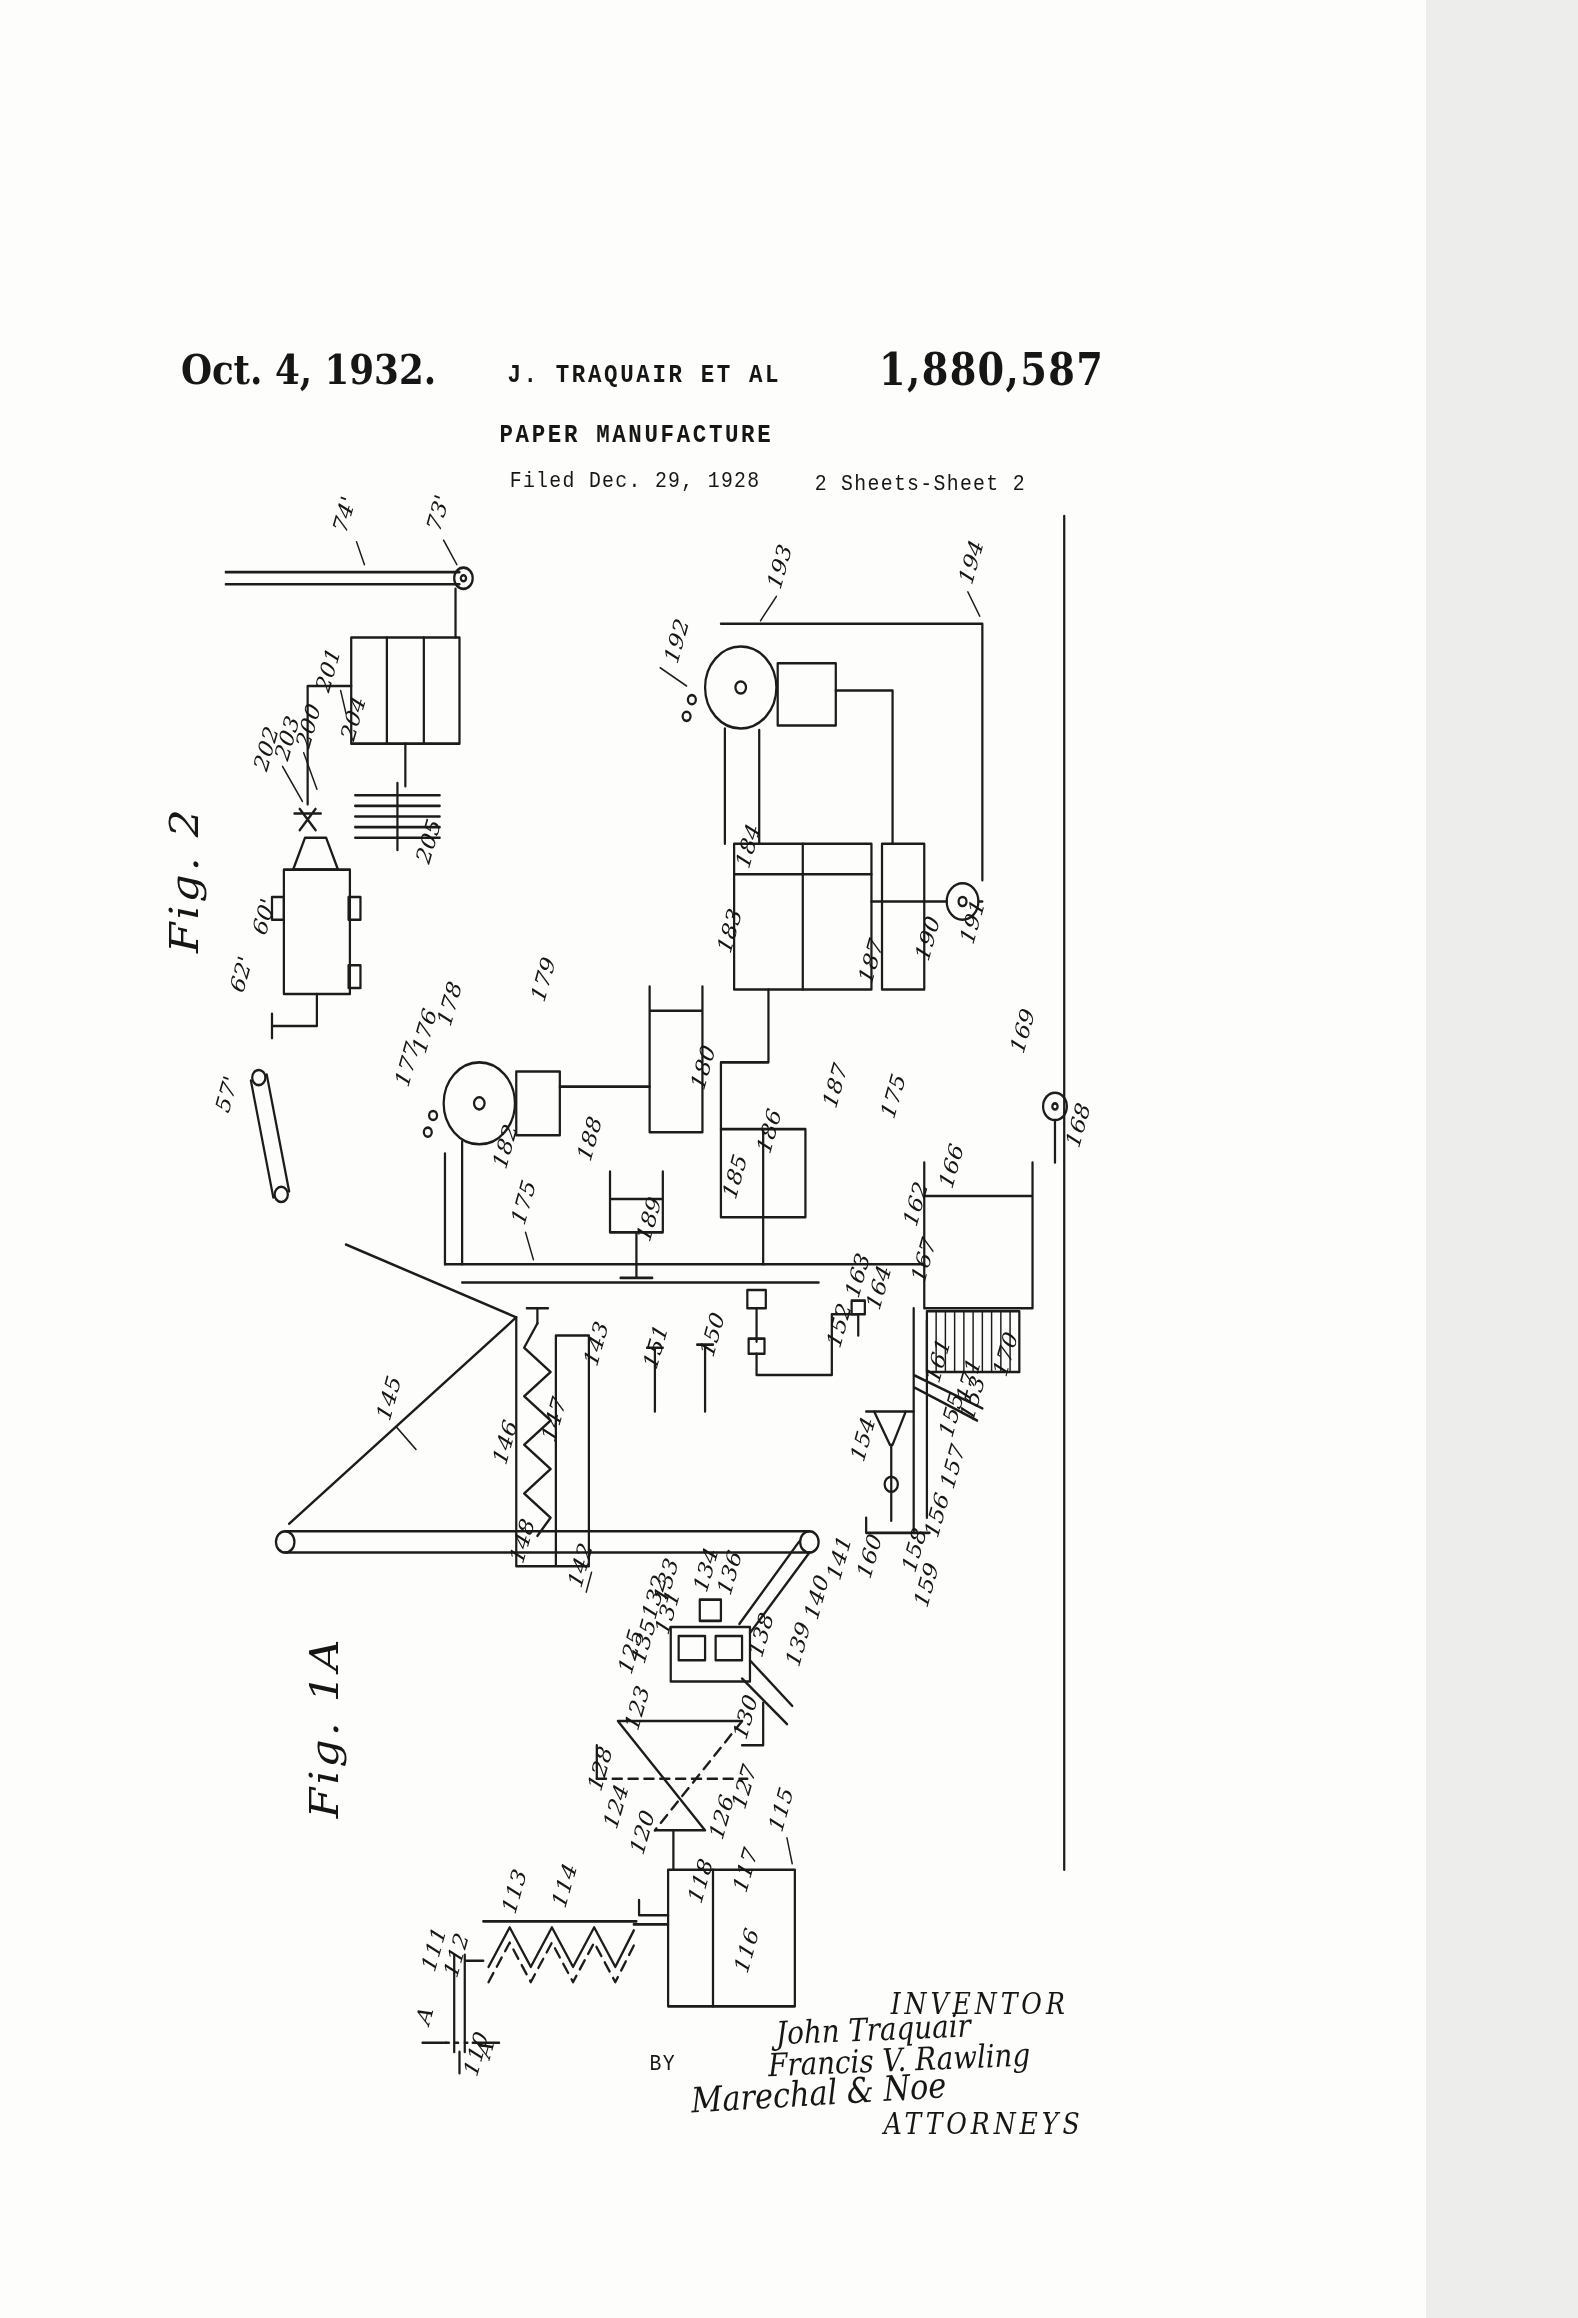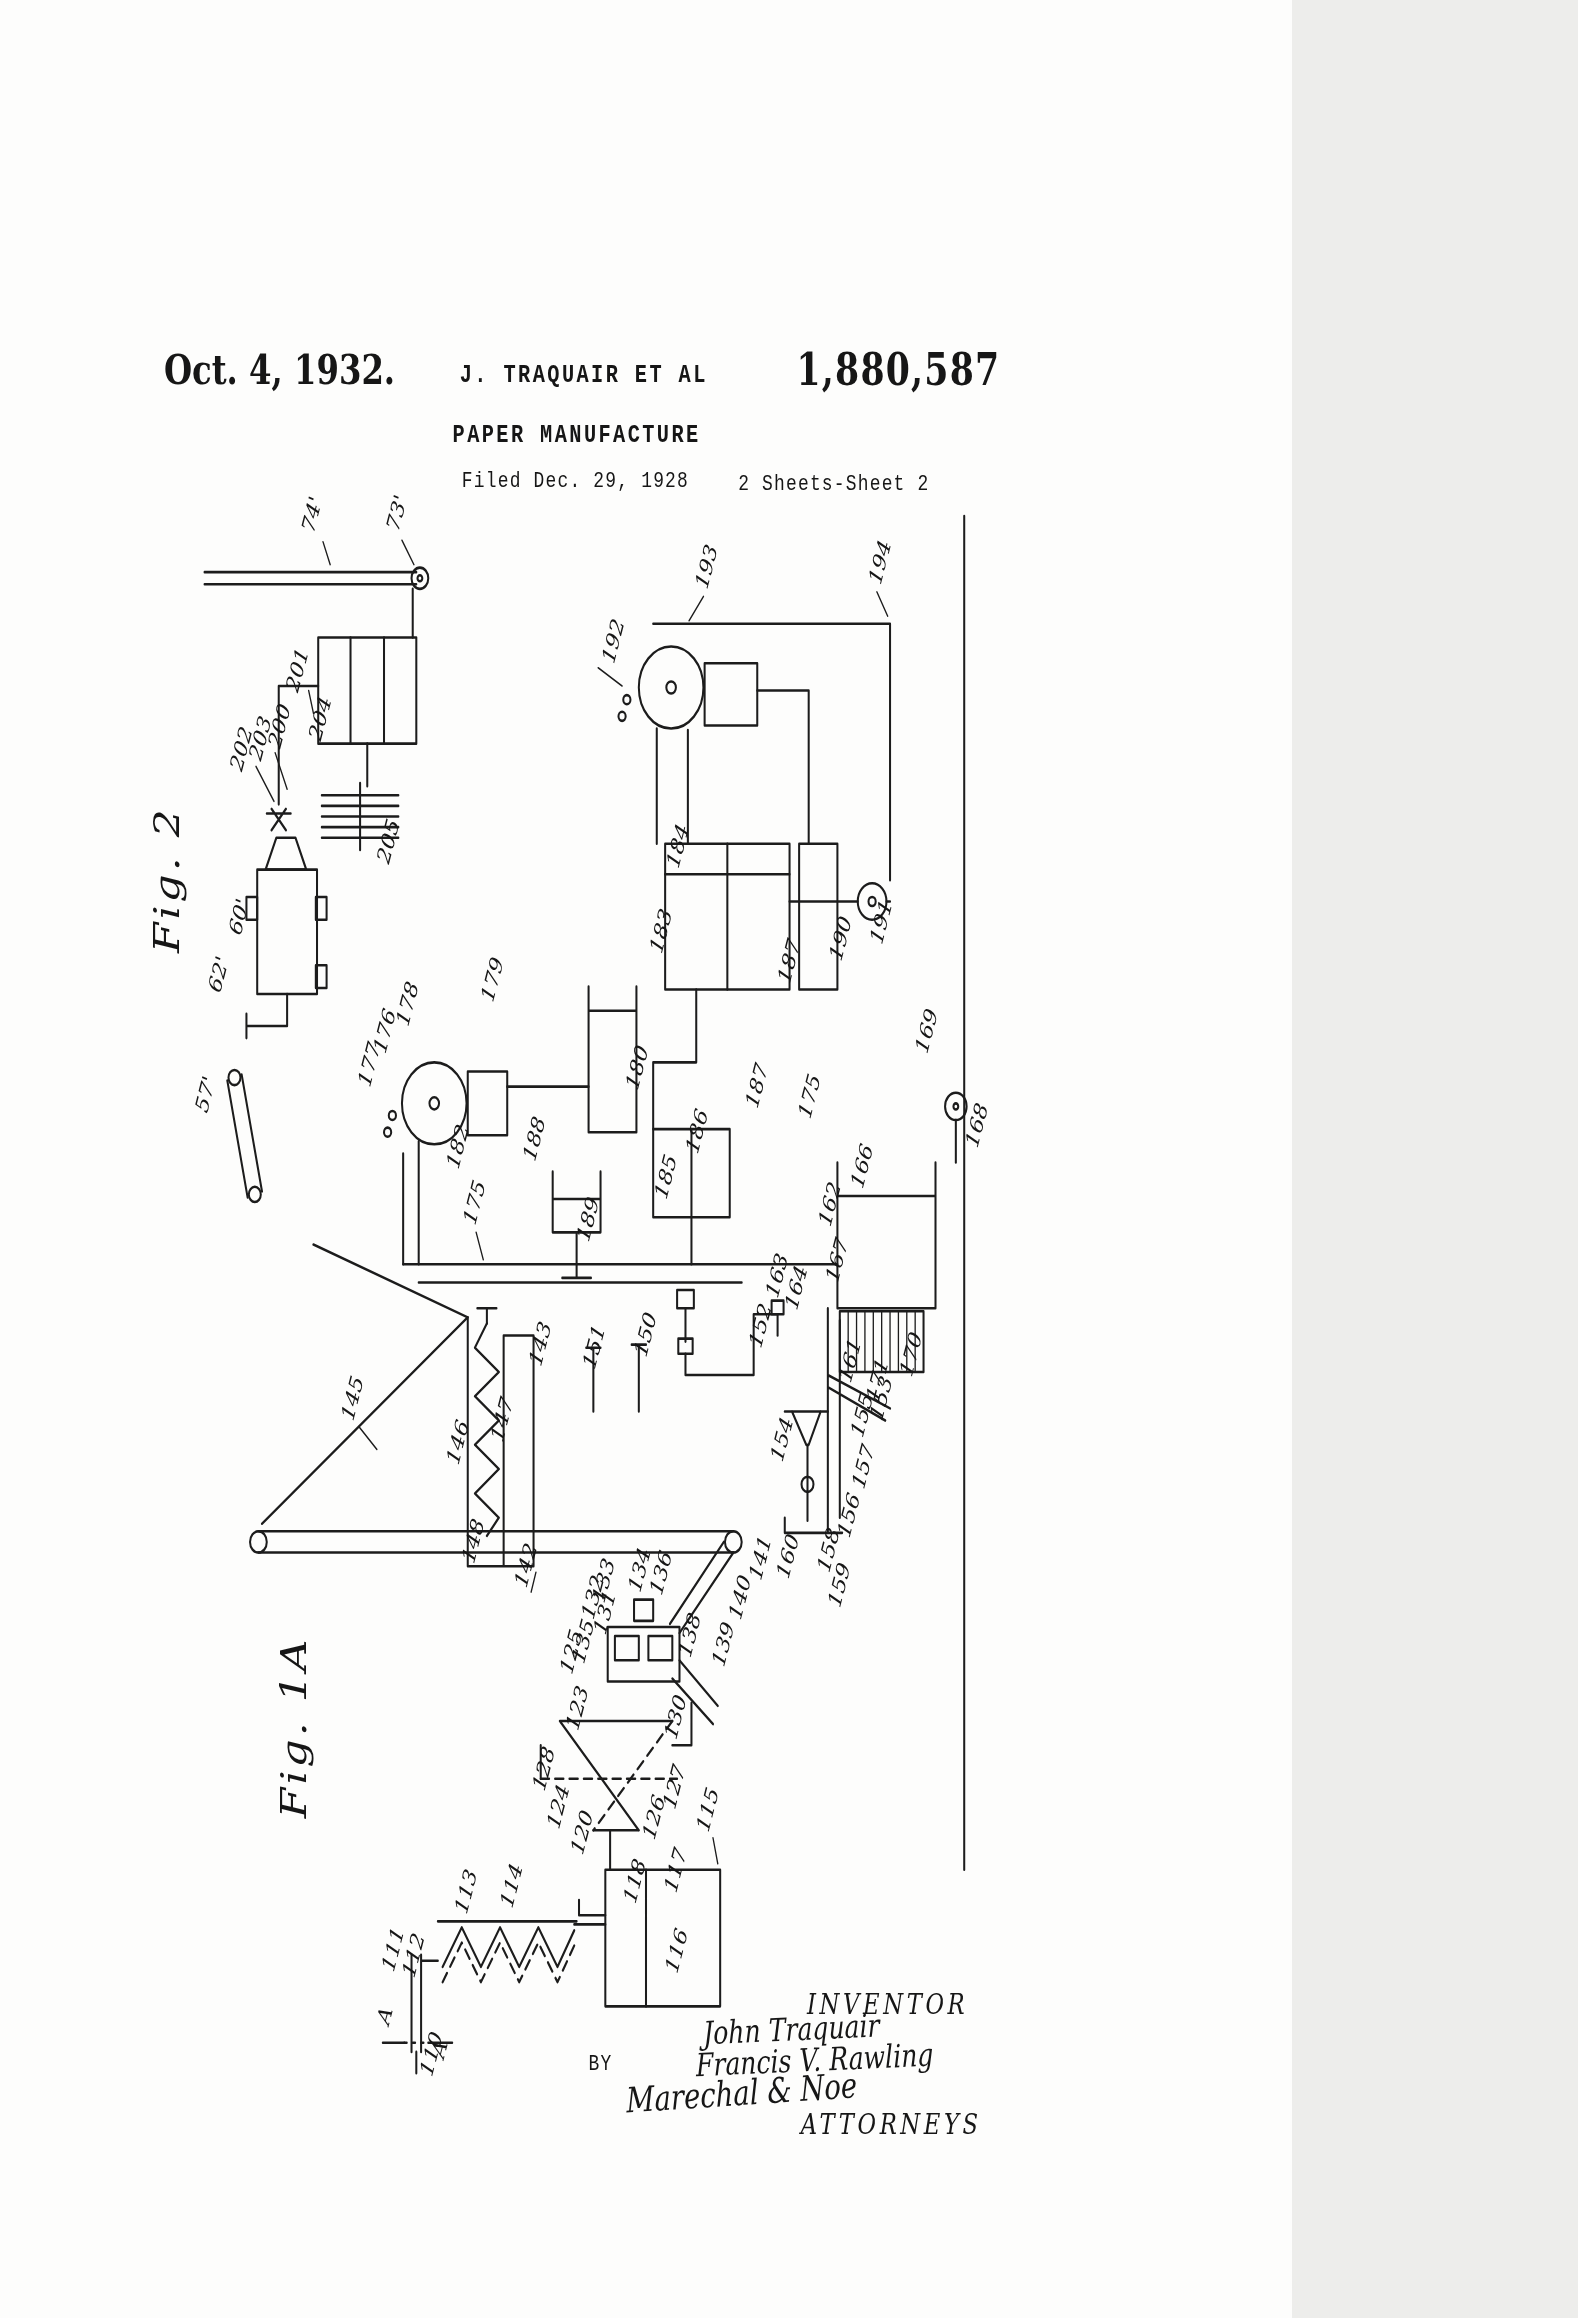--- a/index.html
+++ b/index.html
@@ -1,17 +1,17 @@
 <!DOCTYPE html>
 <html style="font-size:11px"><head>
 <meta charset="utf-8">
 <style>
   html,body{margin:0;padding:0}
   body{width:1578px;height:2319px;background:#ededeb}
-  .sheet{position:relative;width:1292px;height:2319px;background:#fdfdfc;overflow:hidden}
+  .sheet{position:relative;width:1426px;height:2319px;background:#fdfdfc;overflow:hidden}
   svg{position:absolute;inset:0;width:100%;height:100%;display:block}
   .ink{stroke:#1c1c1c;fill:none;stroke-width:1.7;stroke-linecap:round;stroke-linejoin:round}
   .thin{stroke-width:1.1}
   .dashed{stroke-dasharray:7 5}
   .dashdot{stroke-dasharray:2 5}
   text{fill:#161616}
   .h-serif{font-family:"DejaVu Serif","Liberation Serif",serif;font-weight:bold;font-size:27px}
   .h-num{font-family:"DejaVu Serif","Liberation Serif",serif;font-weight:bold;font-size:29px;letter-spacing:1px}
   .h-type{font-family:"Liberation Mono","DejaVu Sans Mono",monospace;font-size:17px;letter-spacing:2px;font-weight:bold}
   .h-type-sm{font-family:"Liberation Mono","DejaVu Sans Mono",monospace;font-size:15px;letter-spacing:1px}

